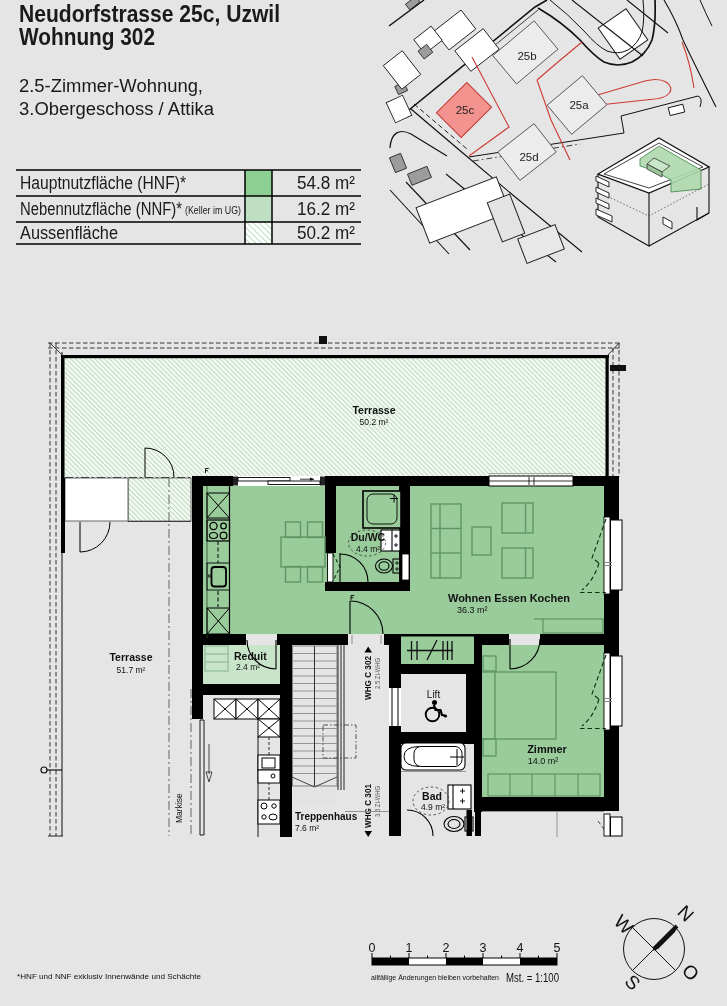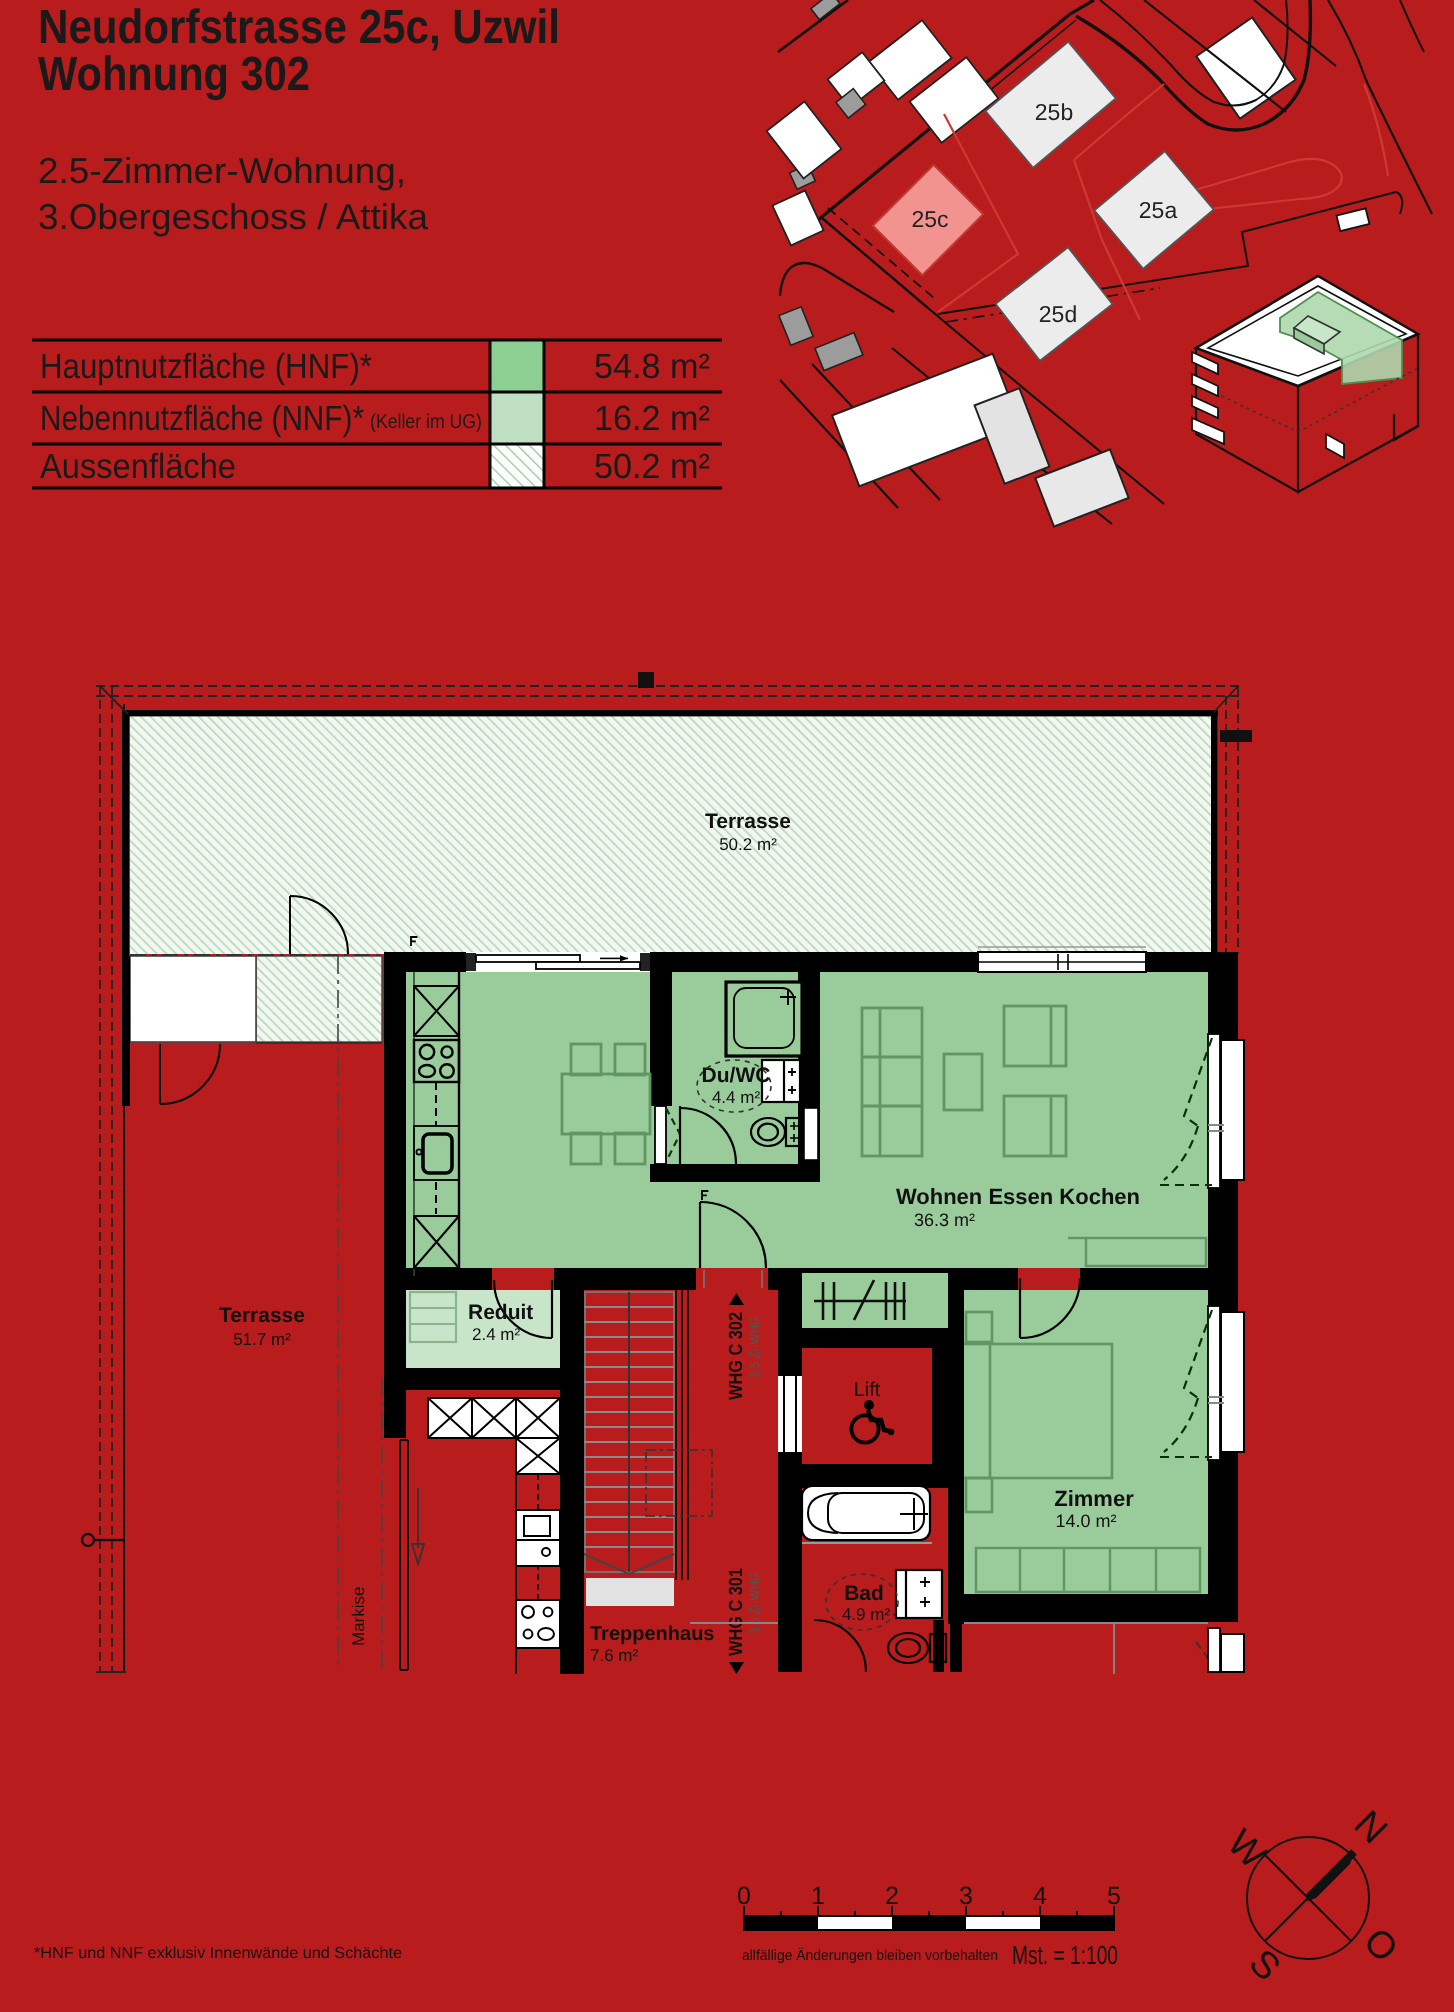--- a/index.html
+++ b/index.html
@@ -1,16 +1,16 @@
 <!DOCTYPE html>
 <html><head>
 <meta charset="utf-8">
 <style>
   html,body{margin:0;padding:0;background:#fff;}
-  #page{position:relative;width:727px;height:1006px;background:#b91c1c;overflow:hidden;}
+  #page{position:relative;width:727px;height:1006px;background:#e5e5e5;overflow:hidden;}
   svg{position:absolute;top:0;left:0;}
   text{font-family:"Liberation Sans",sans-serif;}
 </style>
 </head>
 <body>
 <div id="page">
 <svg width="727" height="1006" viewBox="0 0 727 1006">
 <defs>
   <pattern id="hatch" width="3.4" height="3.4" patternUnits="userSpaceOnUse" patternTransform="rotate(-45)">
     <rect width="3.4" height="3.4" fill="#f2f8f1"></rect>

